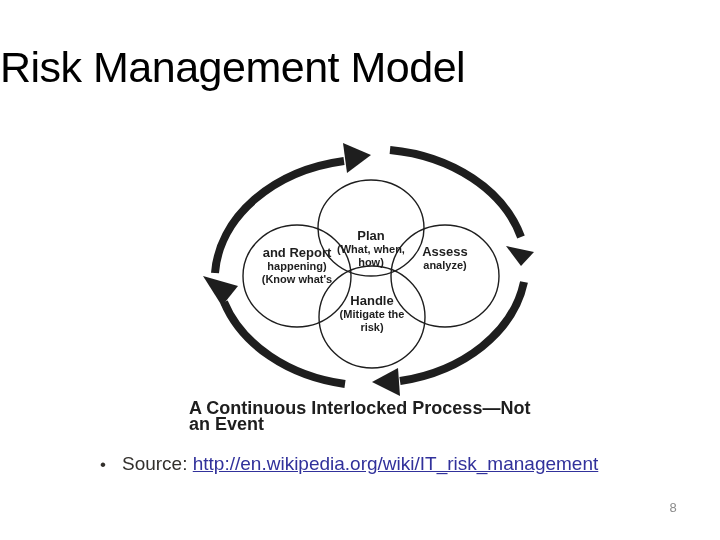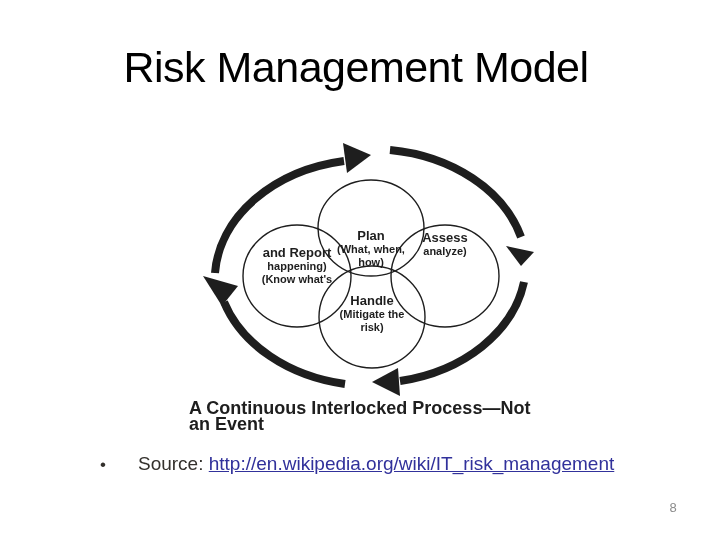--- a/index.html
+++ b/index.html
@@ -3,47 +3,47 @@
 <meta charset="utf-8">
 <style>
   html,body { margin:0; padding:0; }
   body {
     width:720px; height:540px; position:relative; overflow:hidden;
     background:#ffffff;
     font-family:"Liberation Sans", sans-serif;
   }
   .slide-title {
     position:absolute; top:42px; left:0; width:712px;
-    text-align:center; font-size:43px; line-height:50px;
+    font-size:43px; line-height:50px;
     letter-spacing:-0.5px; color:var(--title_text,#000);
   }
   
   .diagram {
     position:absolute; left:193px; top:136px; width:360px; height:292px;
     filter:blur(0.3px); color:var(--diagram_ink,#1e1e1e);
   }
   .diagram svg { position:absolute; left:0; top:0; }
   .node-label { position:absolute; width:140px; text-align:center; font-weight:bold; }
   .node-title { font-size:13px; line-height:15px; display:block; }
   .node-sub   { font-size:11px; line-height:13px; display:block; }
   .label-plan    { left:108px; top:60px;margin-top:32px; }
   .label-monitor { left:34px;  top:109px; }
-  .label-assess  { left:182px; top:94px; }
+  .label-assess  { left:182px; top:108px; }
   .label-handle  { left:109px; top:157px; }
   .diagram-caption {
     position:absolute; top:264px; left:-4px; width:360px;
     text-align:left; font-weight:bold; font-size:18px; line-height:16px;
   }
   
   .source-line {
     position:absolute; left:100px; top:452px; width:560px;
     font-size:19px; line-height:24px; color:var(--source_text,#33302c);
   }
   .bullet { display:inline-block; margin-right:16px; font-size:17px; }
-  .source-label { margin-right:0.28em;margin-left:16px; }
+  .source-label { margin-right:0.28em; }
   .source-link {
     color:var(--link,#31319b); text-decoration:underline; cursor:pointer;
   }
   .page-number {
     position:absolute; left:663px; top:500px; width:20px;
     font-size:13px; text-align:center; color:var(--page_number,#8c8c8c);
   }
 </style>
 </head>
 <body>

